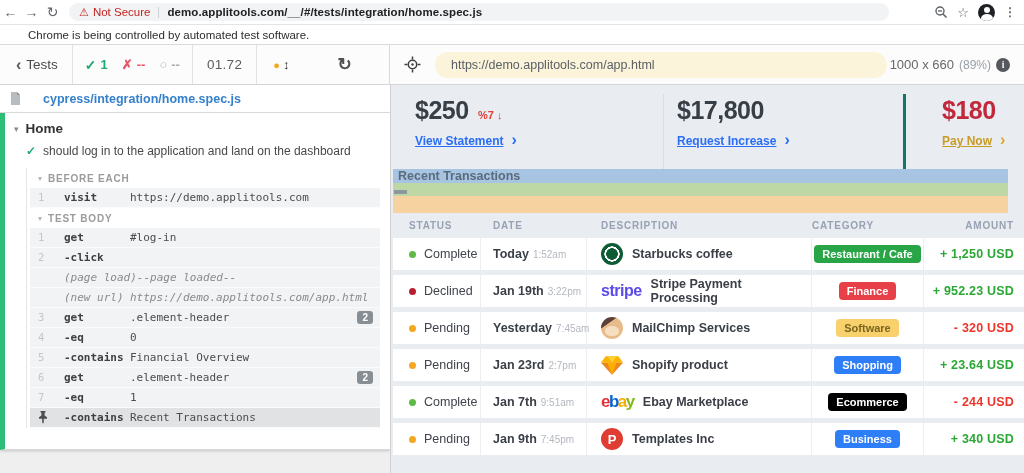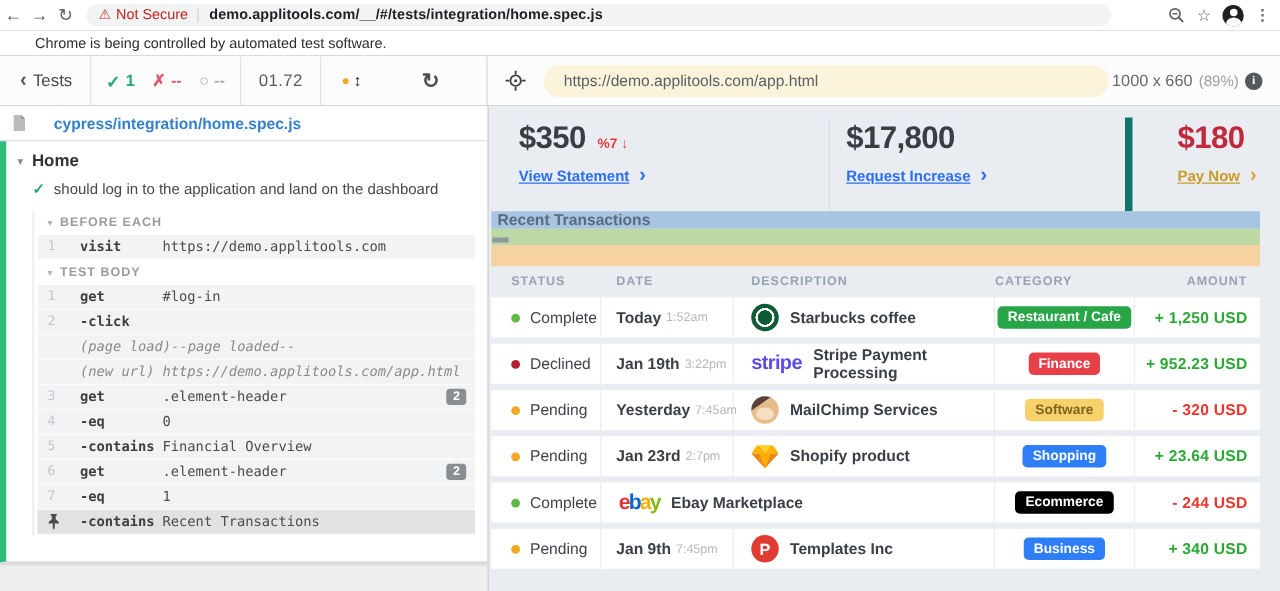--- a/index.html
+++ b/index.html
@@ -87,40 +87,40 @@
     font-family:"Liberation Sans", sans-serif; font-size:10px; font-weight:bold;
     padding:1px 5px; border-radius:3px; }
   .pin-wrap { width:34px; padding-left:8px; flex-shrink:0; display:flex; align-items:center; }
 
   
   .aut { position:absolute; left:390px; top:85px; width:634px; height:388px;
     background:#e9edf2; border-left:1px solid #cfcfcf; overflow:hidden; }
   .fin-row { display:flex; padding-top:9px; height:84px; }
   .fin-cell { padding-top:2px; }
   .fin-cell.c1 { width:273px; padding-left:24px; border-right:1px solid #d8dde3; }
-  .fin-cell.c2 { width:242px; padding-left:13px; border-right:6px solid #0f766e; }
+  .fin-cell.c2 { width:242px; padding-left:13px; border-right:3px solid #0f766e; }
   .fin-cell.c3 { flex:1; padding-left:36px; }
   .fin-amount { font-size:25px; font-weight:bold; color:#383e46; letter-spacing:-0.5px; }
   .fin-amount.danger { color:#c1283c; }
   .fin-delta { font-size:11px; font-weight:bold; color:#e23c39; margin-left:5px; }
   .fin-link { margin-top:9px; font-size:12px; font-weight:bold; color:#2a6ef5;
     text-decoration:underline; display:inline-block; cursor:pointer; }
   .fin-link.gold { color:#c99b25; }
   .link-chevron { text-decoration:none; display:inline-block; margin-left:8px; font-weight:bold; cursor:pointer; }
   .link-chevron.blue { color:#2a6ef5; } .link-chevron.gold { color:#dfa42c; }
 
   .bands { position:relative; margin:0 16px 0 2px; }
   .band-blue { height:14px; background:#a7c5e3; }
   .band-green { height:13px; background:#bdd8a5; }
   .band-orange { height:17px; background:#f6d2a0; }
   .band-title { position:absolute; left:5px; top:0; font-size:12.5px; font-weight:bold;
     color:#5a6b7b; line-height:15px; }
   .band-dash { position:absolute; left:1px; top:21px; width:13px; height:4px; background:#8e979c; }
 
-  .tx-table { margin:0 16px 0 2px;border-radius:29px; }
+  .tx-table { margin:0 0 0 2px;border-radius:29px; }
   .thead { display:flex; align-items:center; height:25px; color:#98a2b3;
     font-size:10px; font-weight:bold; letter-spacing:0.8px; }
   .col-status { width:88px; padding-left:16px; flex-shrink:0; }
   .col-date   { width:106px; padding-left:12px; flex-shrink:0; }
   .col-desc   { flex:1; padding-left:14px; }
   .col-cat    { width:112px; text-align:left; flex-shrink:0; }
   .col-amt    { width:100px; text-align:right; padding-right:10px; flex-shrink:0; }
   .trow { display:flex; align-items:stretch; height:32px; background:#fff; margin-bottom:5px; }
   .trow > div { display:flex; align-items:center; }
   .trow .col-status, .trow .col-date, .trow .col-desc, .trow .col-cat { border-right:1px solid #eceef2; }
@@ -318,21 +318,21 @@
       </div>
     </div>
   </div>
 </div>
 
 <div class="aut">
 
   <div class="fin-row">
     <div class="fin-cell c1">
       <div>
-        <span class="fin-amount">$350</span>
+        <span class="fin-amount">$250</span>
         <span class="fin-delta">%7 ↓</span>
       </div>
       <span class="fin-link">View Statement</span><span class="link-chevron blue">›</span>
     </div>
     <div class="fin-cell c2">
       <div><span class="fin-amount">$17,800</span></div>
       <span class="fin-link">Request Increase</span><span class="link-chevron blue">›</span>
     </div>
     <div class="fin-cell c3">
       <div><span class="fin-amount danger">$180</span></div>
@@ -444,20 +444,24 @@
       <div class="col-amt">
           <span class="amt" style="color:#2aa834">+ 23.64 USD</span>
         </div>
     </div>
 
     <div class="trow">
       <div class="col-status">
           <span class="status-dot" style="background:#5eba46"></span>
           <span class="status-label">Complete</span>
         </div>
+      <div class="col-date">
+          <span class="date-main">Jan 7th</span>
+          <span class="date-time">9:51am</span>
+        </div>
       <div class="col-desc">
         <span class="ebay-word"><span class="l0">e</span><span class="l1">b</span><span class="l2">a</span><span class="l3">y</span></span>
         <span class="desc-text">Ebay Marketplace</span>
       </div>
       <div class="col-cat">
           <span class="badge" style="background:#000000;color:#ffffff">Ecommerce</span>
         </div>
       <div class="col-amt">
           <span class="amt" style="color:#ee352c">- 244 USD</span>
         </div>

